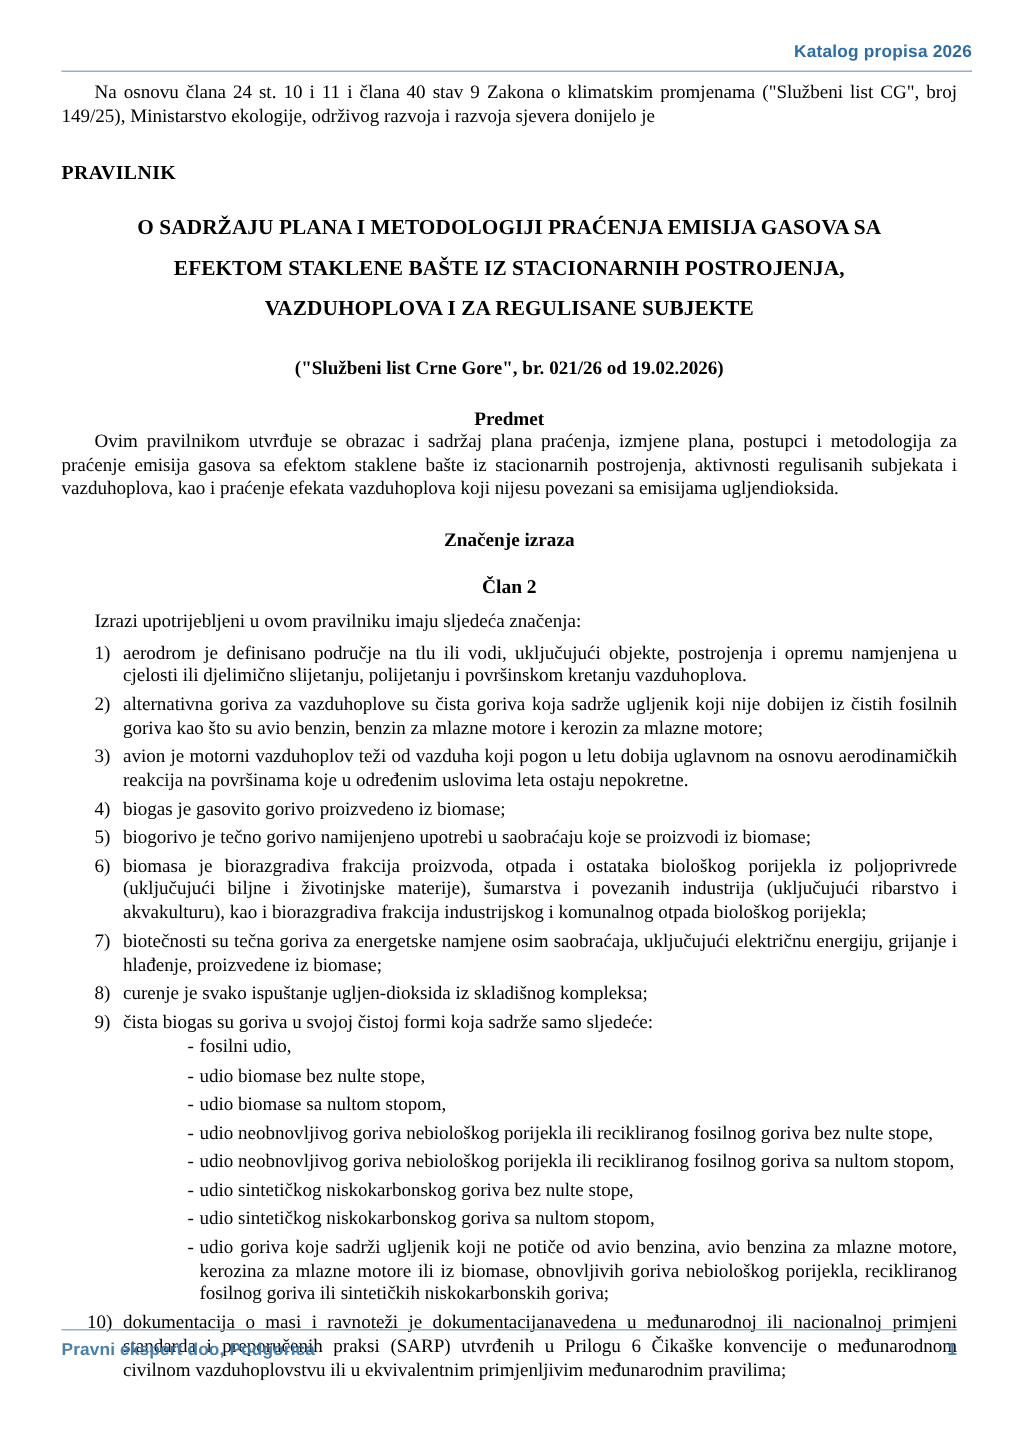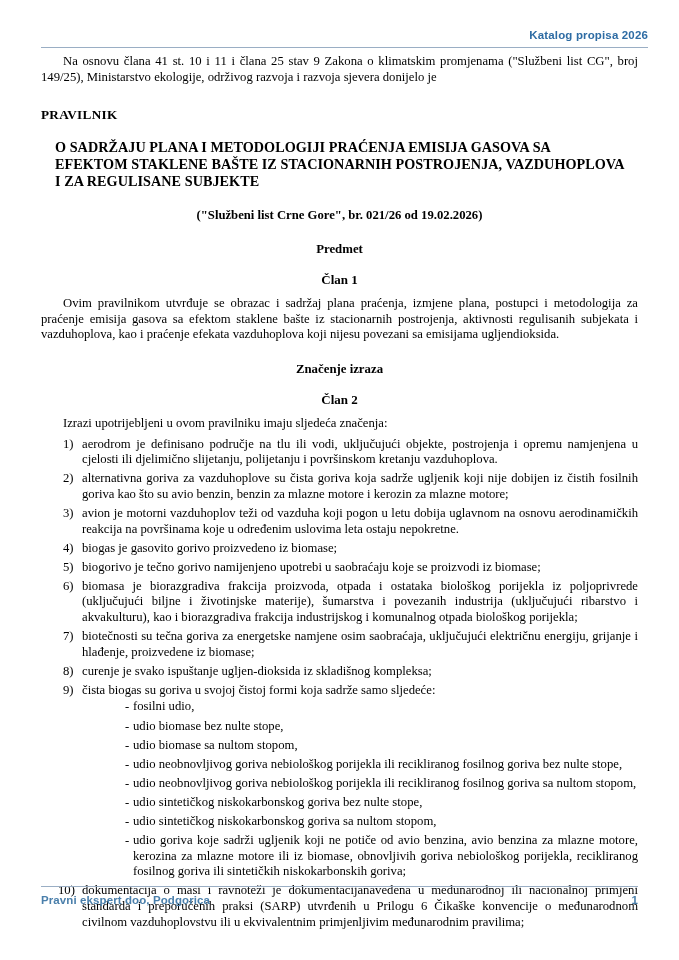--- a/index.html
+++ b/index.html
@@ -91,24 +91,24 @@
   }
 
   .title-main {
     font-size: 13.2px;
     font-weight: bold;
     letter-spacing: 0.3px;
     margin: 22px 0 0 0;
     line-height: 16px;
   }
   .title-sub {
-    text-align: left;
+    text-align: center;
     font-size: 14.2px;
     font-weight: bold;
-    line-height: 17px;
+    line-height: 27px;
     margin: 16px 14px 0 14px;
     letter-spacing: 0.05px;
   }
   .title-ref {
     text-align: center;
     font-size: 12.7px;
     font-weight: bold;
     margin: 17px 0 0 0;
     line-height: 16px;
   }
@@ -208,30 +208,29 @@
 
 <div class="page">
 
   <div class="run-header">
     <span class="htext">Katalog propisa 2026</span>
   </div>
 
   <div class="content">
 
 
-    <p class="para">Na osnovu člana 41 st. 10 i 11 i člana 25 stav 9 Zakona o klimatskim promjenama ("Službeni list CG", broj 149/25), Ministarstvo ekologije, održivog razvoja i razvoja sjevera donijelo je</p>
+    <p class="para">Na osnovu člana 24 st. 10 i 11 i člana 40 stav 9 Zakona o klimatskim promjenama ("Službeni list CG", broj 149/25), Ministarstvo ekologije, održivog razvoja i razvoja sjevera donijelo je</p>
 
     <h1 class="title-main">PRAVILNIK</h1>
 
     <h2 class="title-sub">O SADRŽAJU PLANA I METODOLOGIJI PRAĆENJA EMISIJA GASOVA SA EFEKTOM STAKLENE BAŠTE IZ STACIONARNIH POSTROJENJA, VAZDUHOPLOVA I ZA REGULISANE SUBJEKTE</h2>
 
     <div class="title-ref">("Službeni list Crne Gore", br. 021/26 od 19.02.2026)</div>
 
     <div class="heading">Predmet</div>
-    <div class="article">Član 1</div>
     <p class="para tight">Ovim pravilnikom utvrđuje se obrazac i sadržaj plana praćenja, izmjene plana, postupci i metodologija za praćenje emisija gasova sa efektom staklene bašte iz stacionarnih postrojenja, aktivnosti regulisanih subjekata i vazduhoplova, kao i praćenje efekata vazduhoplova koji nijesu povezani sa emisijama ugljendioksida.</p>
 
     <div class="heading">Značenje izraza</div>
     <div class="article">Član 2</div>
     <p class="lead">Izrazi upotrijebljeni u ovom pravilniku imaju sljedeća značenja:</p>
 
     <ol class="num-list">
       <li>
         <span class="mark">1)</span>
         <span class="txt">aerodrom je definisano područje na tlu ili vodi, uključujući objekte, postrojenja i opremu namjenjena u cjelosti ili djelimično slijetanju, polijetanju i površinskom kretanju vazduhoplova.</span>

